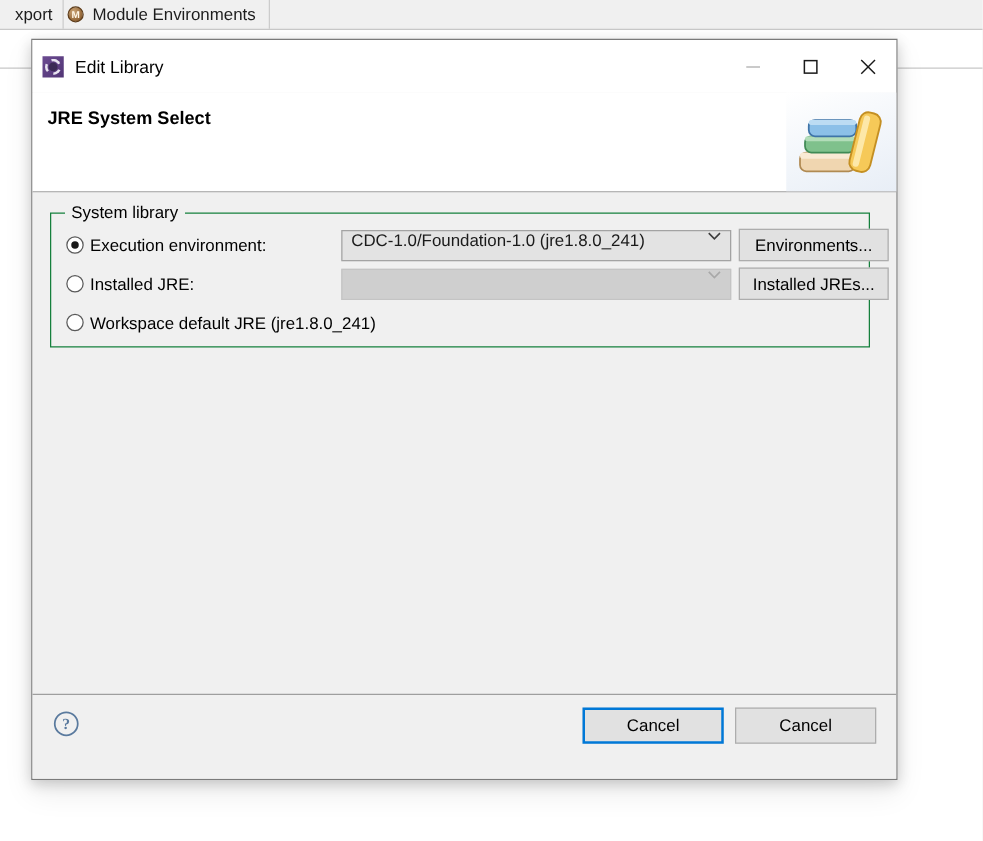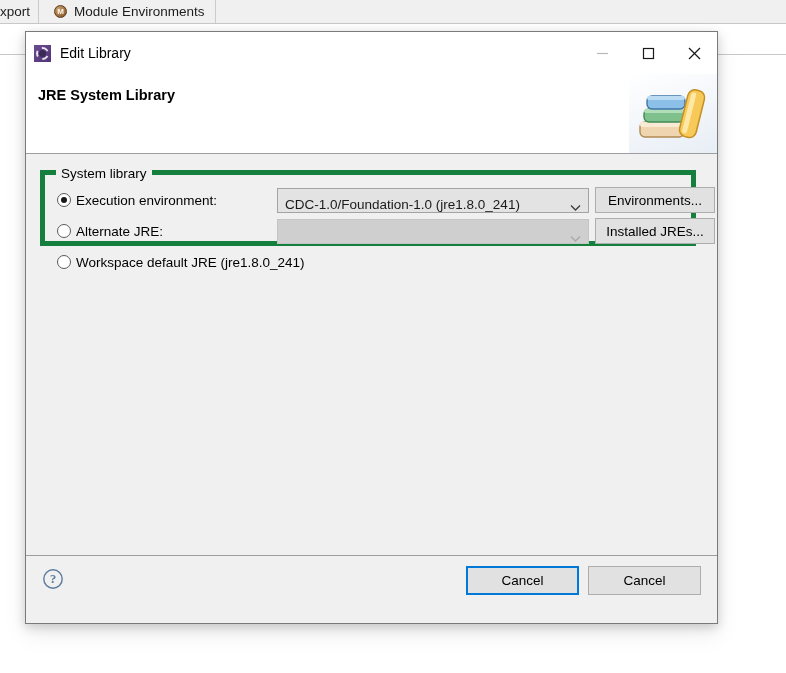--- a/index.html
+++ b/index.html
@@ -25,21 +25,21 @@
     background: #f0f0f0;
     border-bottom: 1px solid #c8c8c8;
     box-sizing: border-box;
   }
   #bg-tab-export {
     position: absolute;
     left: 0; top: 0;
     height: 23px;
     display: flex;
     align-items: center;
-    padding: 0 8px 0 0;
+    padding: 0 8px 0 12px;
     font-size: 13.5px;
     color: #1c1c1c;
     border-right: 1px solid #cccccc;
     box-sizing: border-box;
   }
   #bg-tab-moddep {
     position: absolute;
     left: 44px; top: 0;
     height: 23px;
     display: flex;
@@ -185,22 +185,22 @@
   #body {
     flex: 1 1 auto;
     background: #f0f0f0;
     position: relative;
   }
 
   
   #group {
     position: absolute;
     left: 12px; top: 16px;
-    width: 656px; height: 76px;
-    border: 5px solid #15803d;
+    width: 656px; height: 108px;
+    border: 1px solid #15803d;
     border-radius: 0;
     box-sizing: border-box;
   }
   #group-legend {
     position: absolute;
     left: 11px; top: -9px;
     background: #f0f0f0;
     padding: 0 5px;
     font-size: 13.5px;
     color: #000000;
@@ -243,21 +243,21 @@
     white-space: nowrap;
   }
 
   .combo {
     position: absolute;
     height: 25px;
     border: 1px solid #a3a3a3;
     background: #e3e3e3;
     box-sizing: border-box;
     display: flex;
-    align-items: flex-end;
+    align-items: flex-start;
     padding: 0 4px 0 7px;
     font-size: 13.5px;
     color: #1a1a1a;
     white-space: nowrap;
     overflow: hidden;
   }
   #combo-exec {
     left: 232px; top: 13px;
     width: 312px;
   }
@@ -375,21 +375,21 @@
       <div class="win-btn">
         <svg width="15" height="15" viewBox="0 0 15 15">
           <line x1="2" y1="2" x2="13" y2="13" stroke="#1a1a1a" stroke-width="1.2"></line>
           <line x1="13" y1="2" x2="2" y2="13" stroke="#1a1a1a" stroke-width="1.2"></line>
         </svg>
       </div>
     </div>
   </div>
 
   <div id="header">
-    <div id="header-title">JRE System Library</div>
+    <div id="header-title">JRE System Select</div>
     <div id="header-art">
       <svg width="78" height="62" viewBox="0 0 78 62">
 
         <rect x="5" y="38" width="44" height="15" rx="5" fill="#f0d6b0" stroke="#b08a52" stroke-width="1.4"></rect>
         <rect x="5" y="38" width="44" height="5" rx="2.5" fill="#f9ead4" stroke="none"></rect>
 
         <rect x="9" y="25" width="40" height="13" rx="5" fill="#7fc18c" stroke="#3f8a55" stroke-width="1.4"></rect>
         <rect x="9" y="25" width="40" height="4" rx="2" fill="#b2ddb9" stroke="none"></rect>
 
         <rect x="12" y="12" width="38" height="13" rx="5" fill="#8cc0e8" stroke="#3e74a8" stroke-width="1.4"></rect>
@@ -420,21 +420,21 @@
           <svg width="11" height="8" viewBox="0 0 11 8">
               <path d="M1 1.5 L5.5 6 L10 1.5" fill="none" stroke="#3d3d3d" stroke-width="1.3"></path>
             </svg>
         </span>
       </div>
 
       <div class="sidebtn" id="btn-environments">Environments...</div>
 
       <div class="row" id="row-alt">
         <span class="radio"></span>
-        <span class="radio-label">Alternate JRE:</span>
+        <span class="radio-label">Installed JRE:</span>
       </div>
 
       <div class="combo" id="combo-alt">
         <span class="combo-value"></span>
         <span class="chev">
           <svg width="11" height="8" viewBox="0 0 11 8">
               <path d="M1 1.5 L5.5 6 L10 1.5" fill="none" stroke="#a8a8a8" stroke-width="1.3"></path>
             </svg>
         </span>
       </div>

